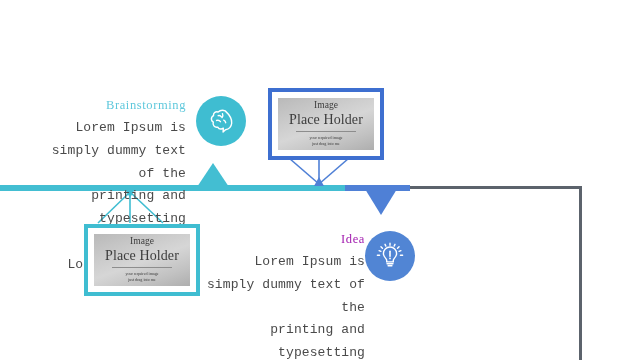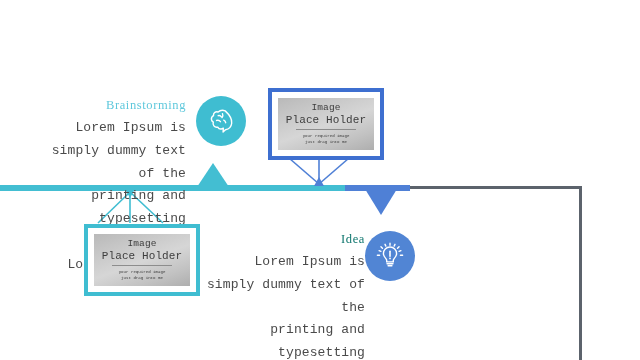--- a/index.html
+++ b/index.html
@@ -54,42 +54,42 @@
     font-family:"Liberation Serif", serif;
   }
   .txtblock .body{
     font-size:13px;line-height:1.75;color:#4a4a4a;margin:0;
     font-family:"Liberation Mono", monospace;
     white-space:pre-line;letter-spacing:.1px;
   }
   .block-brainstorm{left:34px;top:98px;width:152px;}
   .block-brainstorm .title{color:#5ec8dc;}
   .block-idea{left:205px;top:232px;width:160px;}
-  .block-idea .title{color:#0f766e;}
+  .block-idea .title{color:#a21caf;}
 
   
   .circle{
     position:absolute;border-radius:50%;
     display:flex;align-items:center;justify-content:center;
   }
   .circle-brain{left:196px;top:96px;width:50px;height:50px;background:#3fbdd1;}
   .circle-bulb{left:365px;top:231px;width:50px;height:50px;background:#5185d4;}
 
   
   .ph{position:absolute;background:#ffffff;}
   .ph-top{left:268px;top:88px;width:108px;height:64px;border:4px solid #3e6fd0;}
   .ph-bottom{left:84px;top:224px;width:108px;height:64px;border:4px solid #3fbdd1;}
   .ph-inner{
     position:absolute;left:6px;top:6px;right:6px;bottom:6px;
     background:linear-gradient(160deg,#b9b9b9 0%,#c9c9c9 28%,#d6d6d6 52%,#c2c2c2 78%,#aeaeae 100%);
     display:flex;flex-direction:column;align-items:center;justify-content:center;
-    font-family:Liberation Mono, monospace;color:#3d3d3d;
+    font-family:Liberation Serif, serif;color:#3d3d3d;
   }
   .ph-title{font-size:9.5px;line-height:1.05;letter-spacing:.1px;}
-  .ph-sub{font-size:11px;line-height:1.15;letter-spacing:.1px;margin-top:1px;}
+  .ph-sub{font-size:14px;line-height:1.15;letter-spacing:.1px;margin-top:1px;}
   .ph-rule{width:62%;height:1px;background:#8d8d8d;margin:3px 0 3px 0;}
   .ph-cap{font-size:4.1px;line-height:1.5;text-align:center;color:#3a3a3a;white-space:pre-line;}
 </style>
 </head>
 <body>
 
 <div class="stage">
 
   <div class="bar bar-teal"></div>
   <div class="bar bar-blue"></div>

